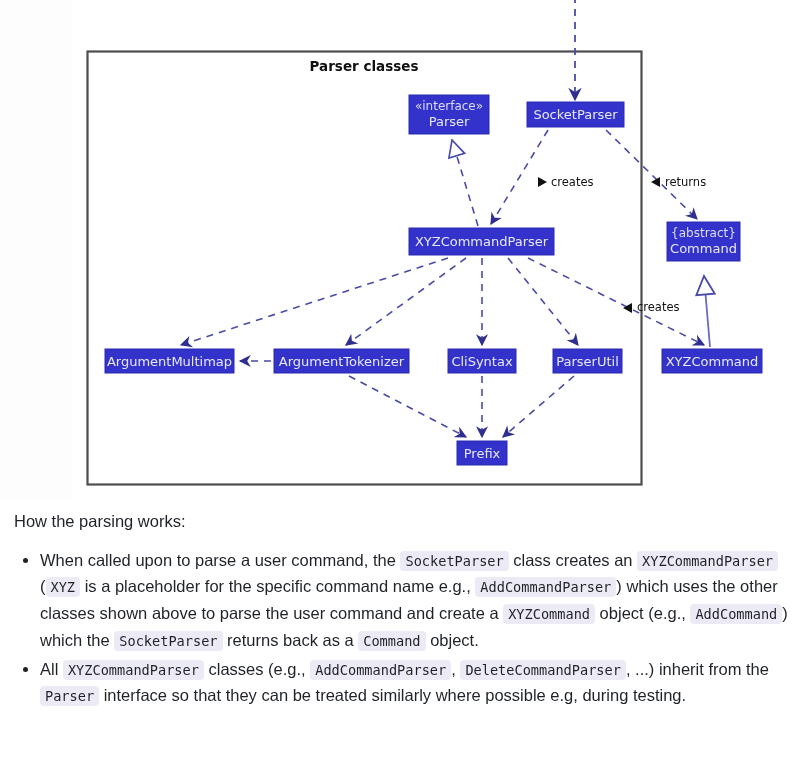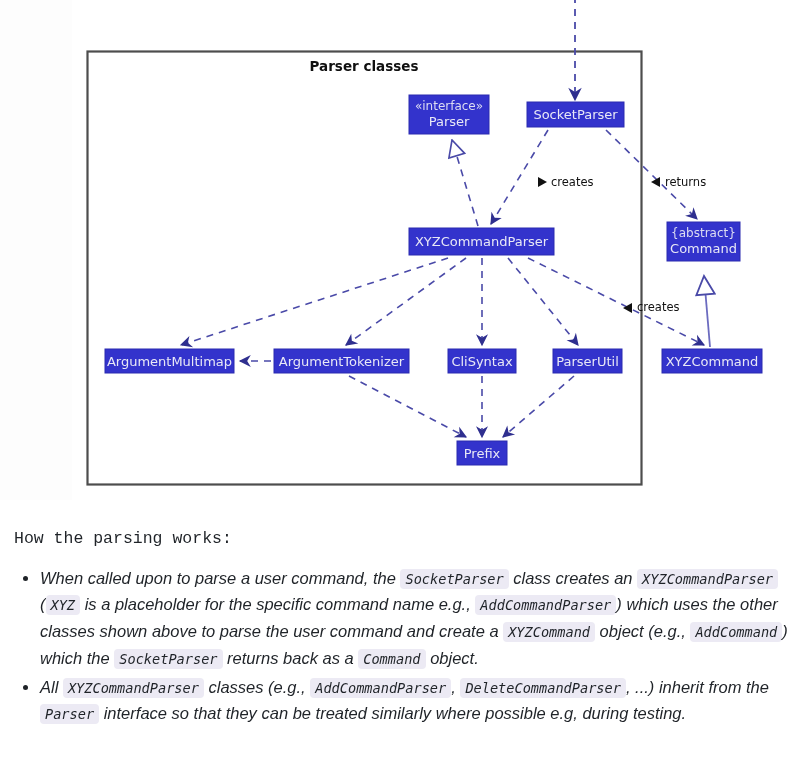--- a/index.html
+++ b/index.html
@@ -66,31 +66,29 @@
     left: 0;
     top: 500px;
     width: 806px;
     padding: 0 8px 0 14px;
     box-sizing: border-box;
     font-size: 16.5px;
     line-height: 1.62;
     color: #1f2328;
   }
   .prose p.lead {
-    margin: 26px 0 12px 0;
-    font-family: Liberation Mono, monospace;
+    margin: 8px 0 12px 0;
   }
   .prose ul {
     margin: 0;
     padding-left: 26px;
     list-style: disc;
   }
   .prose li {
     margin: 0 0 2px 0;
-    font-style: italic;
   }
   code, .code {
     font-family: "DejaVu Sans Mono", monospace;
     font-size: 13.6px;
     background: #eceaf4;
     border-radius: 4px;
     padding: 2px 5px;
     color: #1f2328;
     white-space: nowrap;
   }

